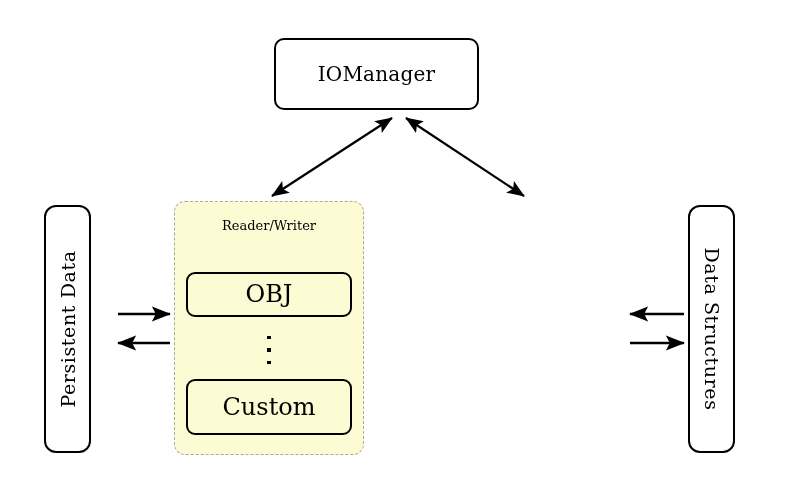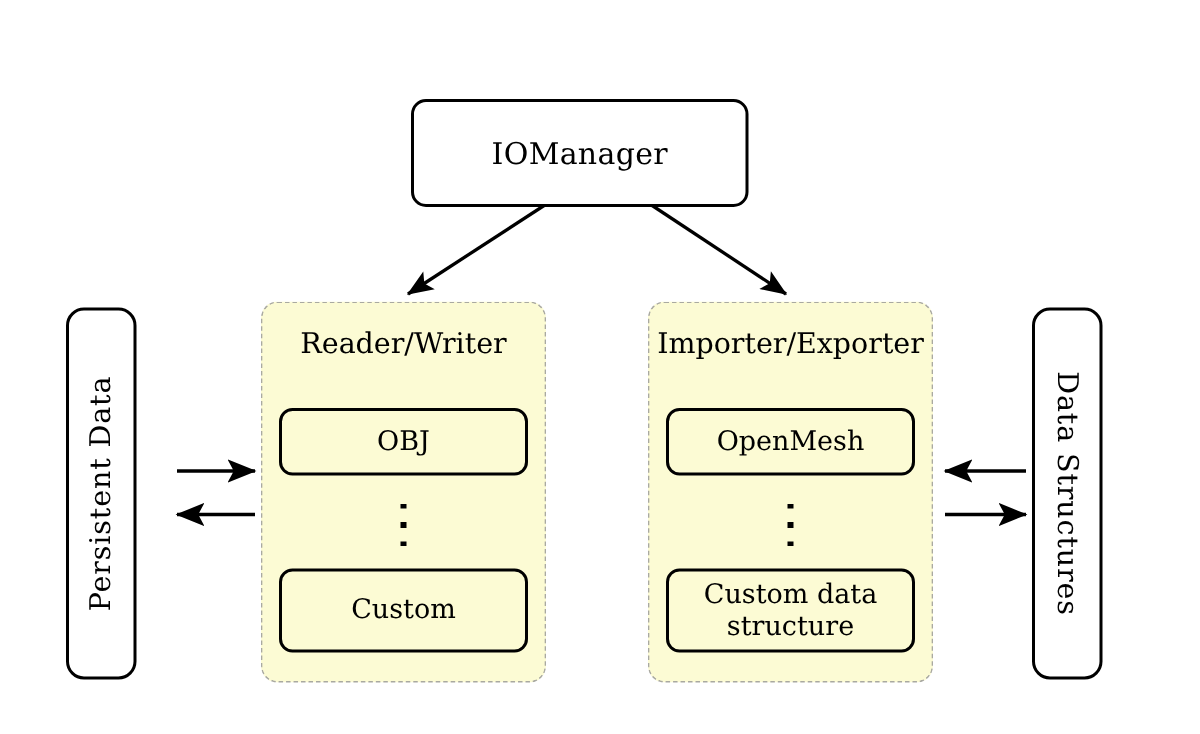--- a/index.html
+++ b/index.html
@@ -33,25 +33,24 @@
     background: #ffffff;
     display: flex;
     align-items: center;
     justify-content: center;
     text-align: center;
     color: #000000;
   }
   #io-manager {
     left: 274px;
     top: 38px;
-    width: 225px;
+    width: 205px;
     height: 72px;
     font-size: 20px;
     letter-spacing: 0.2px;
-    margin-top: 28px;
   }
   .side-node {
     width: 47px;
     border-radius: 12px;
   }
   .side-node .vtext {
     white-space: nowrap;
     font-size: 19px;
     letter-spacing: 0.6px;
   }
@@ -90,36 +89,36 @@
     top: 201px;
     width: 190px;
     height: 254px;
   }
   .group-title {
     position: absolute;
     left: 0;
     right: 0;
     top: 16px;
     text-align: center;
-    font-size: 19px;
+    font-size: 13px;
     color: #000000;
     white-space: nowrap;
   }
   .leaf {
     position: absolute;
     box-sizing: border-box;
     border: 2.4px solid #000000;
     border-radius: 9px;
     background: #fcfbd4;
     display: flex;
     flex-direction: column;
     align-items: center;
     justify-content: center;
     text-align: center;
-    font-size: 18px;
+    font-size: 24px;
     line-height: 1.18;
     color: #000000;
   }
   .leaf-top {
     left: 11px;
     right: 11px;
     top: 70px;
     height: 45px;
   }
   .leaf-bottom {
@@ -203,32 +202,14 @@
       <span></span>
       <span></span>
       <span></span>
     </div>
 
     <div class="leaf leaf-bottom">
       <span>Custom</span>
     </div>
   </div>
 
-  <div class="group" id="group-importerexporter">
-    <div class="group-title">Importer/Exporter</div>
-
-    <div class="leaf leaf-top">
-      <span>OpenMesh</span>
-    </div>
-
-    <div class="vdots">
-      <span></span>
-      <span></span>
-      <span></span>
-    </div>
-
-    <div class="leaf leaf-bottom">
-      <span>Custom data</span>
-      <span>structure</span>
-    </div>
-  </div>
 
 </div>
 
 </body></html>

